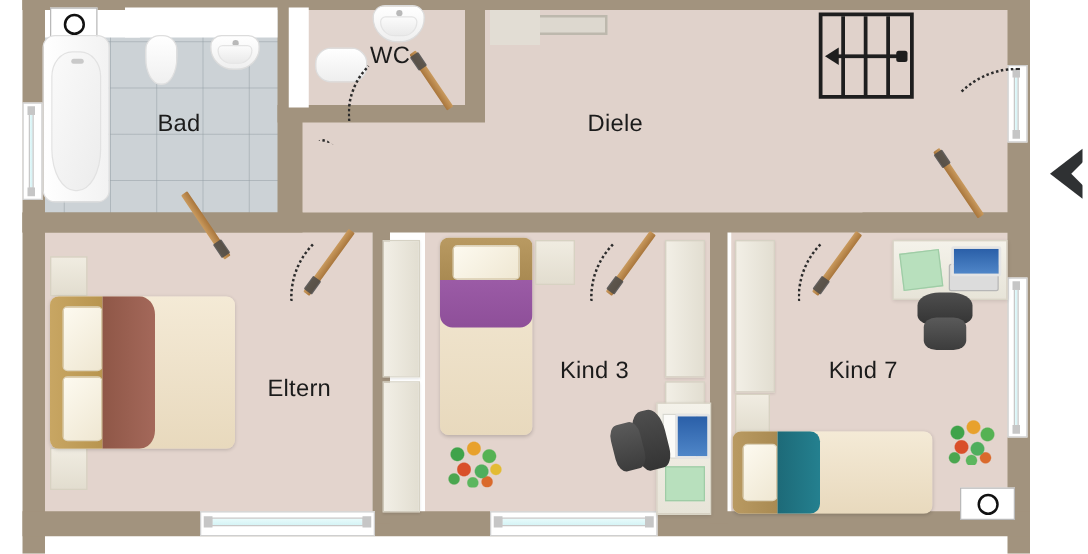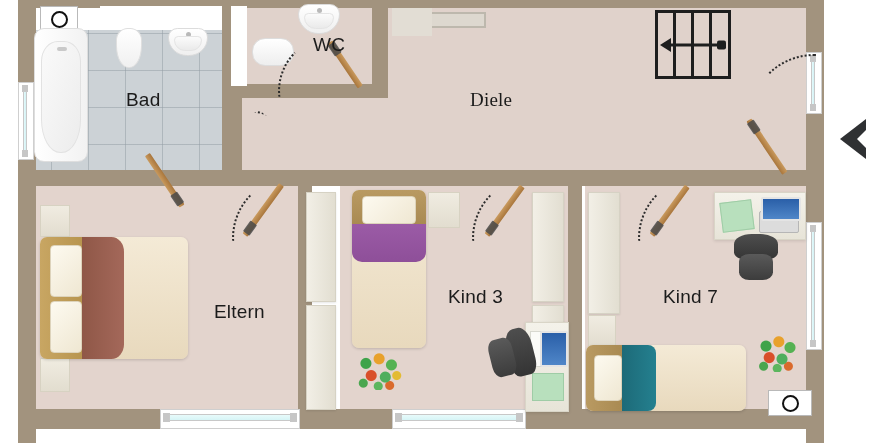--- a/index.html
+++ b/index.html
@@ -343,22 +343,22 @@
                 radial-gradient(circle at 20% 28%, #3fa34a 0 5px, transparent 6px),
                 radial-gradient(circle at 52% 16%, #e8a12c 0 5px, transparent 6px),
                 radial-gradient(circle at 80% 32%, #55b253 0 5px, transparent 6px),
                 radial-gradient(circle at 28% 60%, #d94f2a 0 5px, transparent 6px),
                 radial-gradient(circle at 60% 64%, #4fae5d 0 5px, transparent 6px),
                 radial-gradient(circle at 14% 84%, #4aa64f 0 4px, transparent 5px),
                 radial-gradient(circle at 48% 90%, #5cb65e 0 4px, transparent 5px),
                 radial-gradient(circle at 76% 84%, #da6a2c 0 4px, transparent 5px);"></div>
 
   <div class="abs room-label" style="left:126px;top:89px;">Bad</div>
-  <div class="abs room-label" style="left:313px;top:34px;">WC</div>
-  <div class="abs room-label" style="left:470px;top:89px;font-family:Liberation Serif, serif;">Diele</div>
+  <div class="abs room-label" style="left:296px;top:34px;">WC</div>
+  <div class="abs room-label" style="left:470px;top:89px;">Diele</div>
   <div class="abs room-label" style="left:214px;top:301px;">Eltern</div>
   <div class="abs room-label" style="left:448px;top:286px;">Kind 3</div>
   <div class="abs room-label" style="left:663px;top:286px;">Kind 7</div>
 
   <div class="pointer" style="left:840px;top:119px;"></div>
   <div class="pointer-notch" style="left:857px;top:126px;"></div>
 
 </div>
 
 </body></html>

